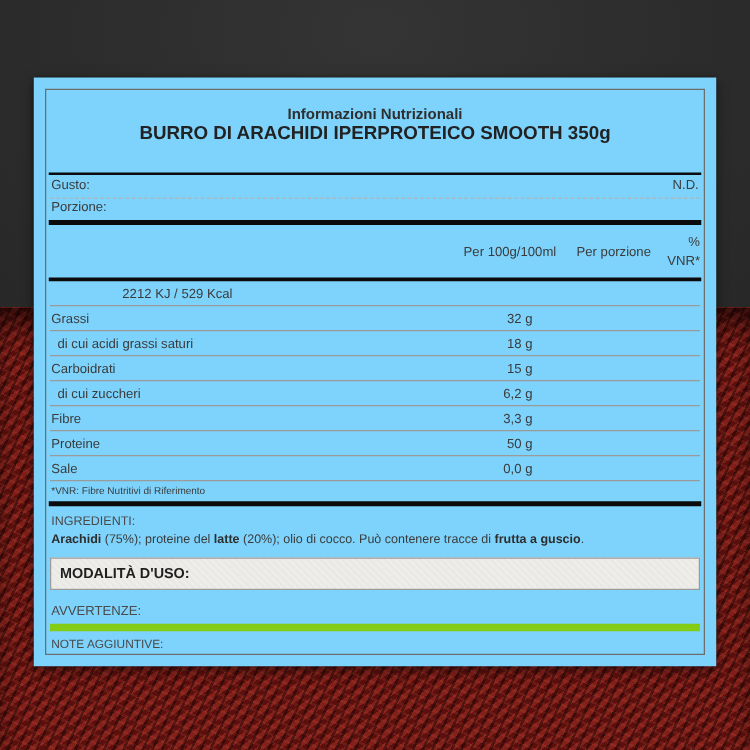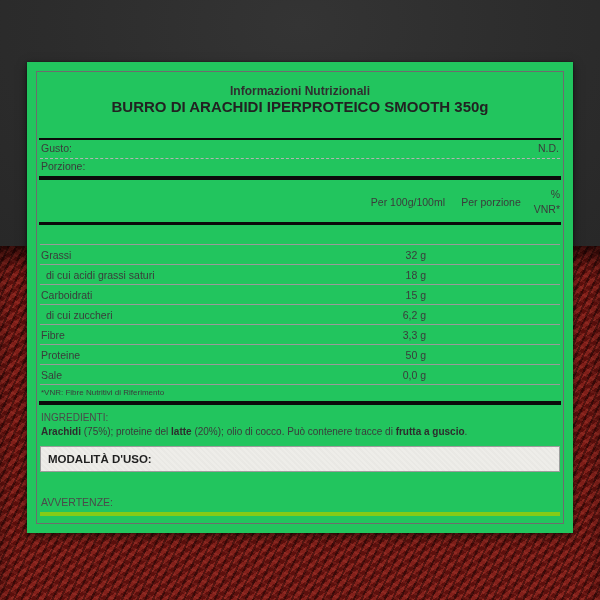--- a/index.html
+++ b/index.html
@@ -18,21 +18,21 @@
     background-color:#6e1411;
     background-image:
       repeating-linear-gradient(115deg, rgba(0,0,0,.38) 0 2px, rgba(0,0,0,0) 2px 7px),
       repeating-linear-gradient(25deg, rgba(255,120,100,.10) 0 2px, rgba(0,0,0,0) 2px 6px),
       repeating-linear-gradient(-35deg, #82201a 0 4px, #5c100d 4px 8px);
     box-shadow:inset 0 18px 22px -8px rgba(0,0,0,.7);
   }
   
   .card{
     position:absolute;left:27px;top:62px;width:546px;height:471px;
-    background:#22c55e;
+    background:#7dd3fc;
     box-shadow:0 3px 9px rgba(0,0,0,.5), 0 0 2px rgba(0,0,0,.45);
     box-sizing:border-box;padding:9px;
   }
   .inner{
     width:100%;height:100%;box-sizing:border-box;
     border:1px solid #6d6d6d;
     padding:0 3px;
     color:#3b3b3b;
     overflow:hidden;
   }
@@ -62,22 +62,22 @@
   .ing-text{font-size:10px;line-height:12px;margin-top:3px;padding-left:1px;color:#3b3b3b;}
   .ing-text b{color:#2d2d2d;}
   .usage-box{
     margin-top:8px;height:26px;box-sizing:border-box;
     background:#eeede9;
     background-image:repeating-linear-gradient(45deg, rgba(0,0,0,.02) 0 2px, rgba(255,255,255,0) 2px 4px);
     border:1px solid #9c9c9c;
     display:flex;align-items:center;
     font-weight:bold;font-size:11.5px;color:#1f1f1f;padding-left:7px;
   }
-  .warn{margin-top:24px;font-size:10.5px;line-height:12px;color:#4a4a4a;
-    border-bottom:4px solid #84cc16;padding:0 1px 4px 1px;}
+  .warn{margin-top:11px;font-size:10.5px;line-height:12px;color:#4a4a4a;
+    border-bottom:6px solid #84cc16;padding:0 1px 4px 1px;}
   .note-head{margin-top:5px;font-size:9.5px;line-height:11px;color:#4a4a4a;padding-left:1px;}
   .note-body{margin-top:2px;font-size:8px;line-height:9.5px;text-align:justify;color:#3f3f3f;padding:0 1px;}
 </style>
 </head>
 <body>
 
 <div class="bg-top"></div>
 <div class="bg-bottom"></div>
 
 <div class="card">
@@ -103,20 +103,21 @@
       <div class="col-100">Per 100g/100ml</div>
       <div class="col-porz">Per porzione</div>
       <div class="col-vnr">
         <div>%</div>
         <div>VNR*</div>
       </div>
     </div>
     <div class="rule-thick"></div>
 
     <div class="trow">
+      <div class="col-100">2212 KJ / 529 Kcal</div>
       <div class="col-porz"></div>
       <div class="col-vnr"></div>
     </div>
     <div class="trow">
       <div class="col-label">Grassi</div>
       <div class="col-100">32 g</div>
       <div class="col-porz"></div>
       <div class="col-vnr"></div>
     </div>
     <div class="trow indent">

